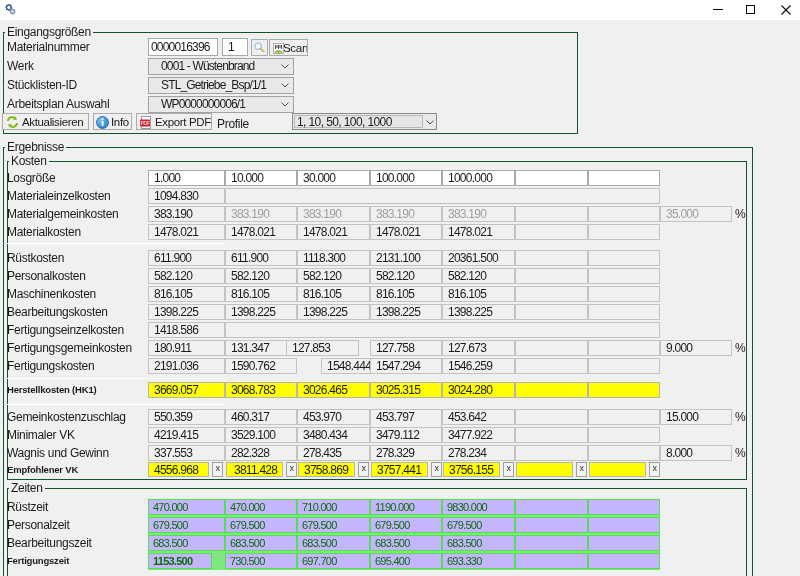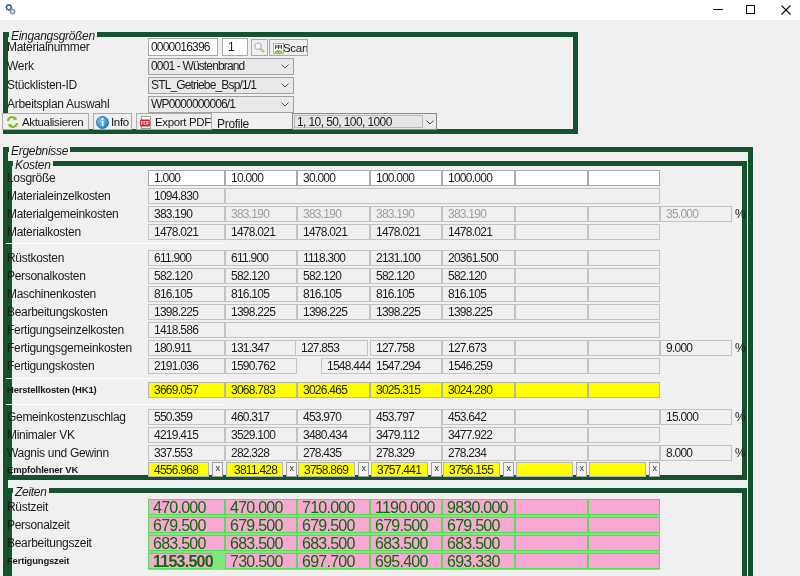--- a/index.html
+++ b/index.html
@@ -1,38 +1,38 @@
 <!DOCTYPE html>
 <html><head><meta charset="utf-8"><style>
 *{margin:0;padding:0;box-sizing:border-box;}
 html,body{width:800px;height:576px;overflow:hidden;}
 body{position:relative;background:#f0f0f0;font-family:"Liberation Sans",sans-serif;
  font-size:12px;color:#1b1b1b;letter-spacing:-0.3px;}
 .tb{position:absolute;left:0;top:0;width:800px;height:20px;background:#fff;}
 .tb .tt{position:absolute;left:19px;top:7px;font-size:10px;letter-spacing:-0.55px;color:#000;}
-.gb{position:absolute;border:5px solid #14532d;font-style:italic;}
+.gb{position:absolute;border:1px solid #14532d;}
 .gb>span{position:absolute;left:1px;top:-8px;background:#f0f0f0;padding:0 2px;line-height:14px;}
 .lb{position:absolute;white-space:nowrap;line-height:16px;}
 .c{position:absolute;border:1px solid #a9a9a9;padding:1px 0 0 5px;white-space:nowrap;
  overflow:hidden;font-size:12px;letter-spacing:-0.75px;line-height:13px;}
 .tf{background:#fff;}
 .ro{background:#f0f0f0;border-color:#c3c3c3;}
 .dis{color:#9f9f9f;}
 .yl{background:#ffff00;border-color:#b5b5b5;}
 .xb{position:absolute;width:11px;background:#f2f2f2;border:1px solid #9f9f9f;
  font-size:9px;line-height:11px;text-align:center;color:#333;}
 .sep{position:absolute;height:1px;background:#b9b9b9;border-bottom:1px solid #fff;}
-.dd{position:absolute;background:#e9e9e9;border:1px solid #a2a2a2;padding:1px 0 0 2px;
+.dd{position:absolute;background:#e9e9e9;border:1px solid #a2a2a2;padding:1px 0 0 12px;
  font-size:12px;letter-spacing:-0.85px;line-height:13px;}
 .dd svg{position:absolute;right:4px;top:5px;}
 .bt{position:absolute;background:#efefef;border:1px solid #ababab;font-size:11.5px;
  line-height:14px;white-space:nowrap;overflow:hidden;}
 .gn{position:absolute;background:#7ee87e;}
-.gc{position:absolute;background:#f9a8d4;border:1px solid #53de53;color:#076d07;
- padding:1px 0 0 4px;font-size:16px;letter-spacing:-0.75px;line-height:13px;white-space:nowrap;}
+.gc{position:absolute;background:#c4b5fd;border:1px solid #53de53;color:#076d07;
+ padding:1px 0 0 4px;font-size:11px;letter-spacing:-0.75px;line-height:13px;white-space:nowrap;}
 </style></head><body>
 
 <div class="tb">
 <svg style="position:absolute;left:5px;top:4px" width="11" height="11" viewBox="0 0 11 11">
       <circle cx="3.8" cy="3.4" r="2.3" fill="none" stroke="#41639b" stroke-width="1.5"></circle>
       <path d="M3.8 0v1.2M3.8 5.6v1.2M0.4 3.4h1.2M6 3.4h1.2M1.4 1l0.9 0.9M5.3 4.9l0.9 0.9M6.2 1l-0.9 0.9M2.3 4.9l-0.9 0.9" stroke="#41639b" stroke-width="1.1"></path>
       <circle cx="7.5" cy="7.5" r="2" fill="none" stroke="#7d95bd" stroke-width="1.4"></circle>
       <path d="M7.5 4.6v1M7.5 9.4v1M4.6 7.5h1M9.4 7.5h1M5.5 5.5l0.8 0.8M8.7 8.7l0.8 0.8M9.5 5.5l-0.8 0.8M6.3 8.7l-0.8 0.8" stroke="#7d95bd" stroke-width="1"></path>
     </svg>
 <div style="position:absolute;left:713px;top:9px;width:10px;height:1px;background:#0a0a0a;"></div>
@@ -179,21 +179,21 @@
 <div class="c ro" style="left:370px;top:304px;width:72px;height:16px;">1398.225</div>
 <div class="c ro" style="left:442px;top:304px;width:73px;height:16px;">1398.225</div>
 <div class="c ro" style="left:515px;top:304px;width:73px;height:16px;"></div>
 <div class="c ro" style="left:588px;top:304px;width:72px;height:16px;"></div>
 <div class="lb " style="left:7px;top:322px;">Fertigungseinzelkosten</div>
 <div class="c ro" style="left:148px;top:322px;width:77px;height:16px;">1418.586</div>
 <div class="c ro" style="left:225px;top:322px;width:435px;height:16px;"></div>
 <div class="lb " style="left:7px;top:340px;">Fertigungsgemeinkosten</div>
 <div class="c ro" style="left:148px;top:340px;width:77px;height:16px;">180.911</div>
 <div class="c ro" style="left:225px;top:340px;width:72px;height:16px;">131.347</div>
-<div class="c ro" style="left:295px;top:340px;width:73px;height:16px;">127.853</div>
+<div class="c ro" style="left:286px;top:340px;width:73px;height:16px;">127.853</div>
 <div class="c ro" style="left:370px;top:340px;width:72px;height:16px;">127.758</div>
 <div class="c ro" style="left:442px;top:340px;width:73px;height:16px;">127.673</div>
 <div class="c ro" style="left:515px;top:340px;width:73px;height:16px;"></div>
 <div class="c ro" style="left:588px;top:340px;width:72px;height:16px;"></div>
 <div class="c ro" style="left:660px;top:340px;width:72px;height:16px;">9.000</div>
 <div class="lb" style="left:735px;top:340px;">%</div>
 <div class="lb " style="left:7px;top:358px;">Fertigungskosten</div>
 <div class="c ro" style="left:148px;top:358px;width:77px;height:16px;">2191.036</div>
 <div class="c ro" style="left:225px;top:358px;width:72px;height:16px;">1590.762</div>
 <div class="c ro" style="left:297px;top:358px;width:73px;height:16px;margin-left:24px;">1548.444</div>

